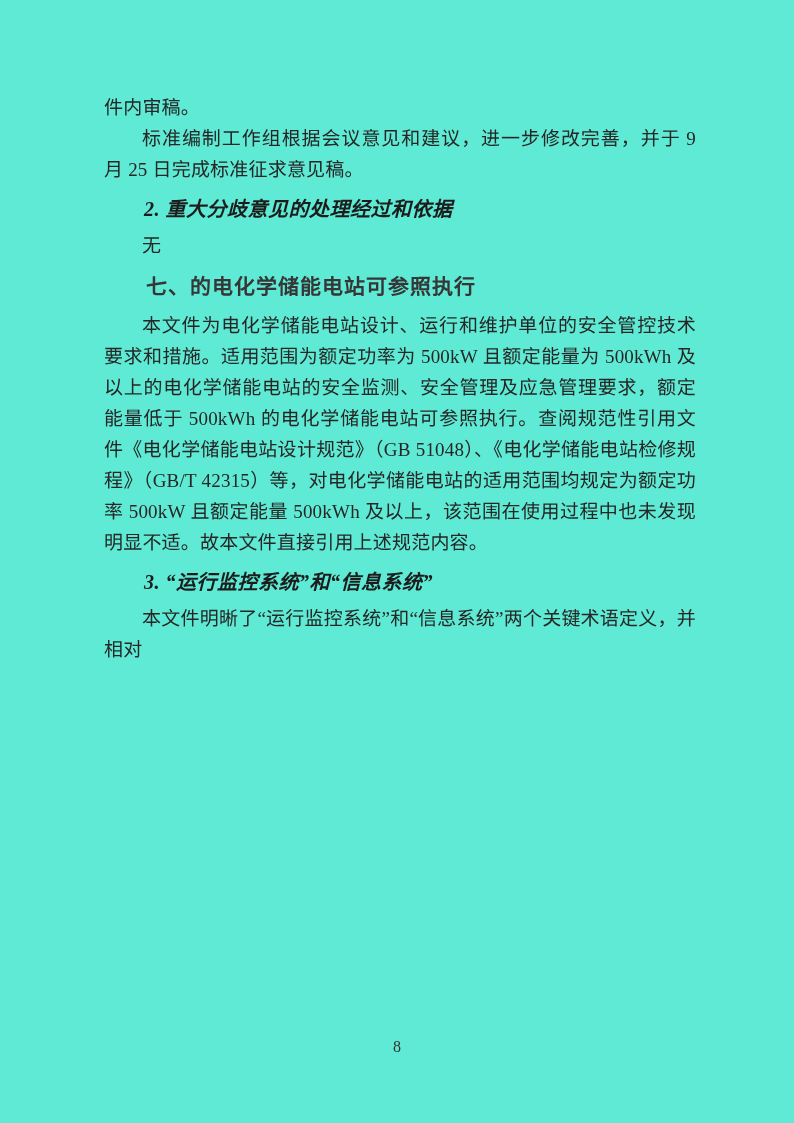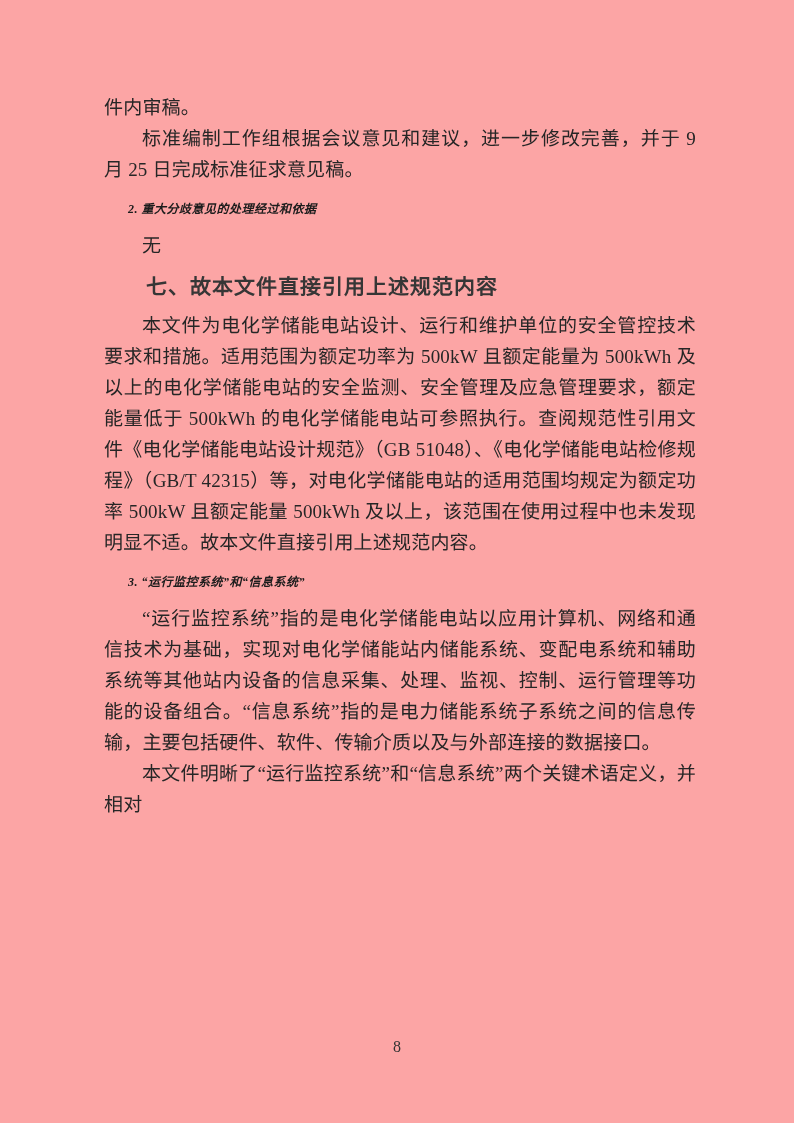--- a/index.html
+++ b/index.html
@@ -4,21 +4,21 @@
 <style>
   html, body {
     margin: 0;
     padding: 0;
     background: #ffffff;
   }
   .page {
     position: relative;
     width: 794px;
     height: 1123px;
-    background: #fca5a5;
+    background: #5eead4;
     overflow: hidden;
     font-family: "Liberation Serif", "DejaVu Serif", serif;
   }
   .content {
     position: absolute;
     left: 104px;
     top: 92px;
     width: 592px;
   }
   p.body {
@@ -32,21 +32,21 @@
     letter-spacing: 0.2px;
   }
   p.body.no-indent {
     text-indent: 0;
   }
   .heading-kaiti {
     margin: 8px 0 5px 0;
     font-family: "Liberation Serif", "DejaVu Serif", serif;
     font-style: italic;
     font-weight: bold;
-    font-size: 12px;
+    font-size: 20px;
     line-height: 32px;
     color: #1c1c1c;
     text-indent: 2em;
     letter-spacing: 0.5px;
   }
   .heading-heiti {
     margin: 9px 0 6px 0;
     font-family: "Liberation Sans", "DejaVu Sans", sans-serif;
     font-weight: 600;
     font-size: 21px;
@@ -78,27 +78,26 @@
 
     <p class="body no-indent">件内审稿。</p>
 
 
     <p class="body">标准编制工作组根据会议意见和建议，进一步修改完善，并于 9 月 25 日完成标准征求意见稿。</p>
 
     <h3 class="heading-kaiti">2.  重大分歧意见的处理经过和依据</h3>
 
     <p class="body none-text">无</p>
 
-    <h2 class="heading-heiti">七、故本文件直接引用上述规范内容</h2>
+    <h2 class="heading-heiti">七、的电化学储能电站可参照执行</h2>
 
 
     <p class="body">本文件为电化学储能电站设计、运行和维护单位的安全管控技术要求和措施。适用范围为额定功率为 500kW 且额定能量为 500kWh 及以上的电化学储能电站的安全监测、安全管理及应急管理要求，额定能量低于 500kWh 的电化学储能电站可参照执行。查阅规范性引用文件《电化学储能电站设计规范》（GB 51048）、《电化学储能电站检修规程》（GB/T 42315）等，对电化学储能电站的适用范围均规定为额定功率 500kW 且额定能量 500kWh 及以上，该范围在使用过程中也未发现明显不适。故本文件直接引用上述规范内容。</p>
 
     <h3 class="heading-kaiti">3. “运行监控系统”和“信息系统”</h3>
 
-    <p class="body">“运行监控系统”指的是电化学储能电站以应用计算机、网络和通信技术为基础，实现对电化学储能站内储能系统、变配电系统和辅助系统等其他站内设备的信息采集、处理、监视、控制、运行管理等功能的设备组合。“信息系统”指的是电力储能系统子系统之间的信息传输，主要包括硬件、软件、传输介质以及与外部连接的数据接口。</p>
 
     <p class="body">本文件明晰了“运行监控系统”和“信息系统”两个关键术语定义，并相对</p>
 
   </main>
 
   <div class="page-number">8</div>
 </div>
 
 </body></html>

